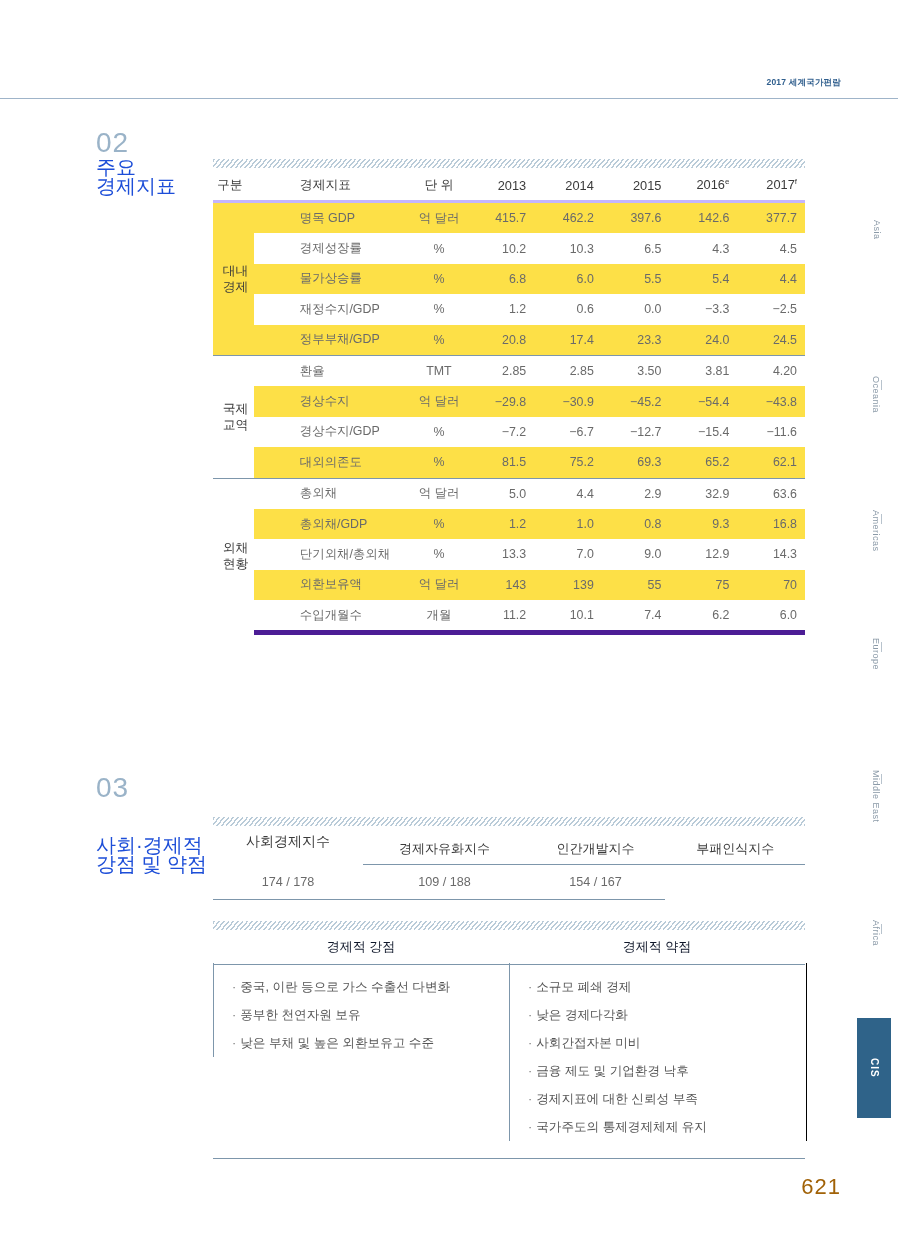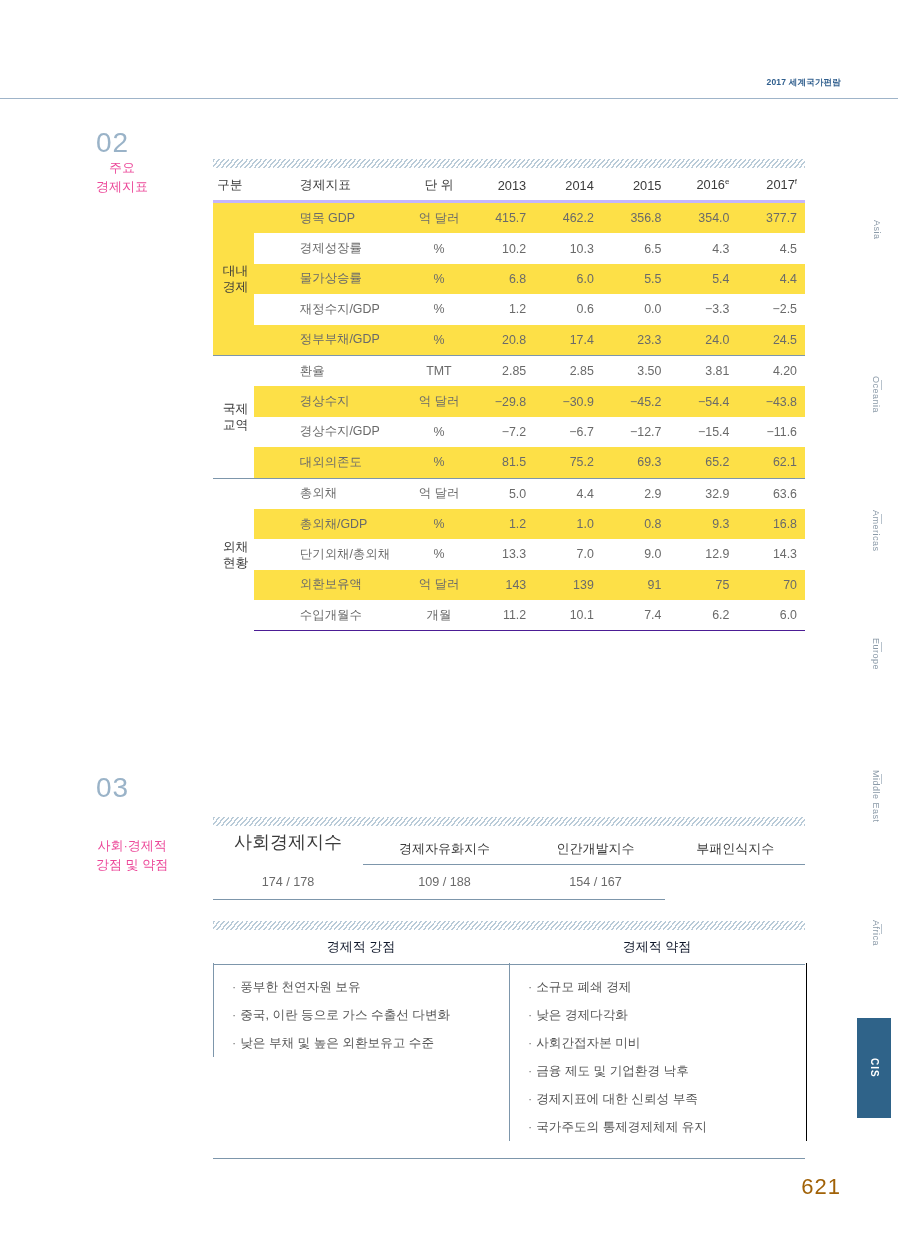--- a/index.html
+++ b/index.html
@@ -54,21 +54,21 @@
   .side-tab-active span {
     writing-mode: vertical-rl; letter-spacing:1px;
   }
 
   
   .sec-num {
     position:absolute; font-size:28px; color:#9ab3c8; font-weight:300;
     letter-spacing:1px;
   }
   .sec-title {
-    position:absolute; font-size:13px; color:#ec4899; line-height:19px;text-align:center;
+    position:absolute; font-size:20px; color:#1d4ed8; line-height:19px;
   }
 
   .s02-num   { left:96px;  top:127px; }
   .s02-title { left:96px;  top:158px; }
   .s03-num   { left:96px;  top:772px; }
   .s03-title { left:96px;  top:804px;margin-top:32px; }
 
   
   .hatch {
     position:absolute;
@@ -98,31 +98,31 @@
   }
   .col-grp   { width:44px;  text-align:center;   padding-left:4px !important; color:#3a3a3a !important; font-size:12.8px; line-height:16px; }
   .col-ind   { width:132px; text-align:left;   padding-left:46px !important; }
   .col-unit  { width:64px;  text-align:center; }
   .col-val   { width:68px;  text-align:right;  padding-right:8px !important; }
   .thead-ind { padding-left:46px !important; text-align:left; }
   .thead-grp { text-align:left; padding-left:4px !important; }
 
   .row-shade td { background:#fde047; }
   .grp-sep td { border-top:1px solid #7d96ab; }
-  .t-main tbody tr:last-child td { border-bottom:1px solid #4c1d95; }
+  .t-main tbody tr:last-child td { border-bottom:5px solid #4c1d95; }
   sup { font-size:8px; vertical-align:super; }
 
   
   .t-idx {
     position:absolute; left:213px; top:826px; width:592px;
     font-size:12.6px; color:#4a4a4a;
   }
   .t-idx td, .t-idx th { padding:0; }
   .t-idx .idx-label {
-    width:150px; text-align:center; color:#3a3a3a; font-size:18px;
+    width:150px; text-align:center; color:#3a3a3a; font-size:14px;
     vertical-align:middle;
   }
   .t-idx thead th {
     height:32px; font-weight:normal; color:#3a3a3a; font-size:13px;
     border-bottom:1px solid #7d96ab; text-align:center; vertical-align:bottom;
     padding-bottom:6px !important;
   }
   .t-idx tbody td {
     height:34px; text-align:center; color:#6a6a6a; vertical-align:middle;
     border-bottom:1px solid #7d96ab;
@@ -224,22 +224,22 @@
 
     <tr class="row-shade">
       <td class="col-grp" rowspan="5">
         <div>대내</div>
         <div>경제</div>
       </td>
       <td class="col-ind">명목 GDP</td>
       <td class="col-unit">억 달러</td>
       <td class="col-val">415.7</td>
       <td class="col-val">462.2</td>
-      <td class="col-val">356.8</td>
-      <td class="col-val">354.0</td>
+      <td class="col-val">397.6</td>
+      <td class="col-val">142.6</td>
       <td class="col-val">377.7</td>
     </tr>
     <tr>
       <td class="col-ind">경제성장률</td>
       <td class="col-unit">%</td>
       <td class="col-val">10.2</td>
       <td class="col-val">10.3</td>
       <td class="col-val">6.5</td>
       <td class="col-val">4.3</td>
       <td class="col-val">4.5</td>
@@ -342,21 +342,21 @@
       <td class="col-val">7.0</td>
       <td class="col-val">9.0</td>
       <td class="col-val">12.9</td>
       <td class="col-val">14.3</td>
     </tr>
     <tr class="row-shade">
       <td class="col-ind">외환보유액</td>
       <td class="col-unit">억 달러</td>
       <td class="col-val">143</td>
       <td class="col-val">139</td>
-      <td class="col-val">91</td>
+      <td class="col-val">55</td>
       <td class="col-val">75</td>
       <td class="col-val">70</td>
     </tr>
     <tr>
       <td class="col-ind">수입개월수</td>
       <td class="col-unit">개월</td>
       <td class="col-val">11.2</td>
       <td class="col-val">10.1</td>
       <td class="col-val">7.4</td>
       <td class="col-val">6.2</td>
@@ -397,22 +397,22 @@
   <thead>
     <tr>
       <th class="sw-head" style="width:296px">경제적 강점</th>
       <th class="sw-head" style="width:296px">경제적 약점</th>
     </tr>
   </thead>
 </table>
 
 <div class="sw-body">
   <div class="sw-col sw-col-left">
+    <div class="sw-item"><span class="dot">·</span><span>중국, 이란 등으로 가스 수출선 다변화</span></div>
     <div class="sw-item"><span class="dot">·</span><span>풍부한 천연자원 보유</span></div>
-    <div class="sw-item"><span class="dot">·</span><span>중국, 이란 등으로 가스 수출선 다변화</span></div>
     <div class="sw-item"><span class="dot">·</span><span>낮은 부채 및 높은 외환보유고 수준</span></div>
   </div>
   <div class="sw-col sw-col-right">
     <div class="sw-item"><span class="dot">·</span><span>소규모 폐쇄 경제</span></div>
     <div class="sw-item"><span class="dot">·</span><span>낮은 경제다각화</span></div>
     <div class="sw-item"><span class="dot">·</span><span>사회간접자본 미비</span></div>
     <div class="sw-item"><span class="dot">·</span><span>금융 제도 및 기업환경 낙후</span></div>
     <div class="sw-item"><span class="dot">·</span><span>경제지표에 대한 신뢰성 부족</span></div>
     <div class="sw-item"><span class="dot">·</span><span>국가주도의 통제경제체제 유지</span></div>
   </div>

